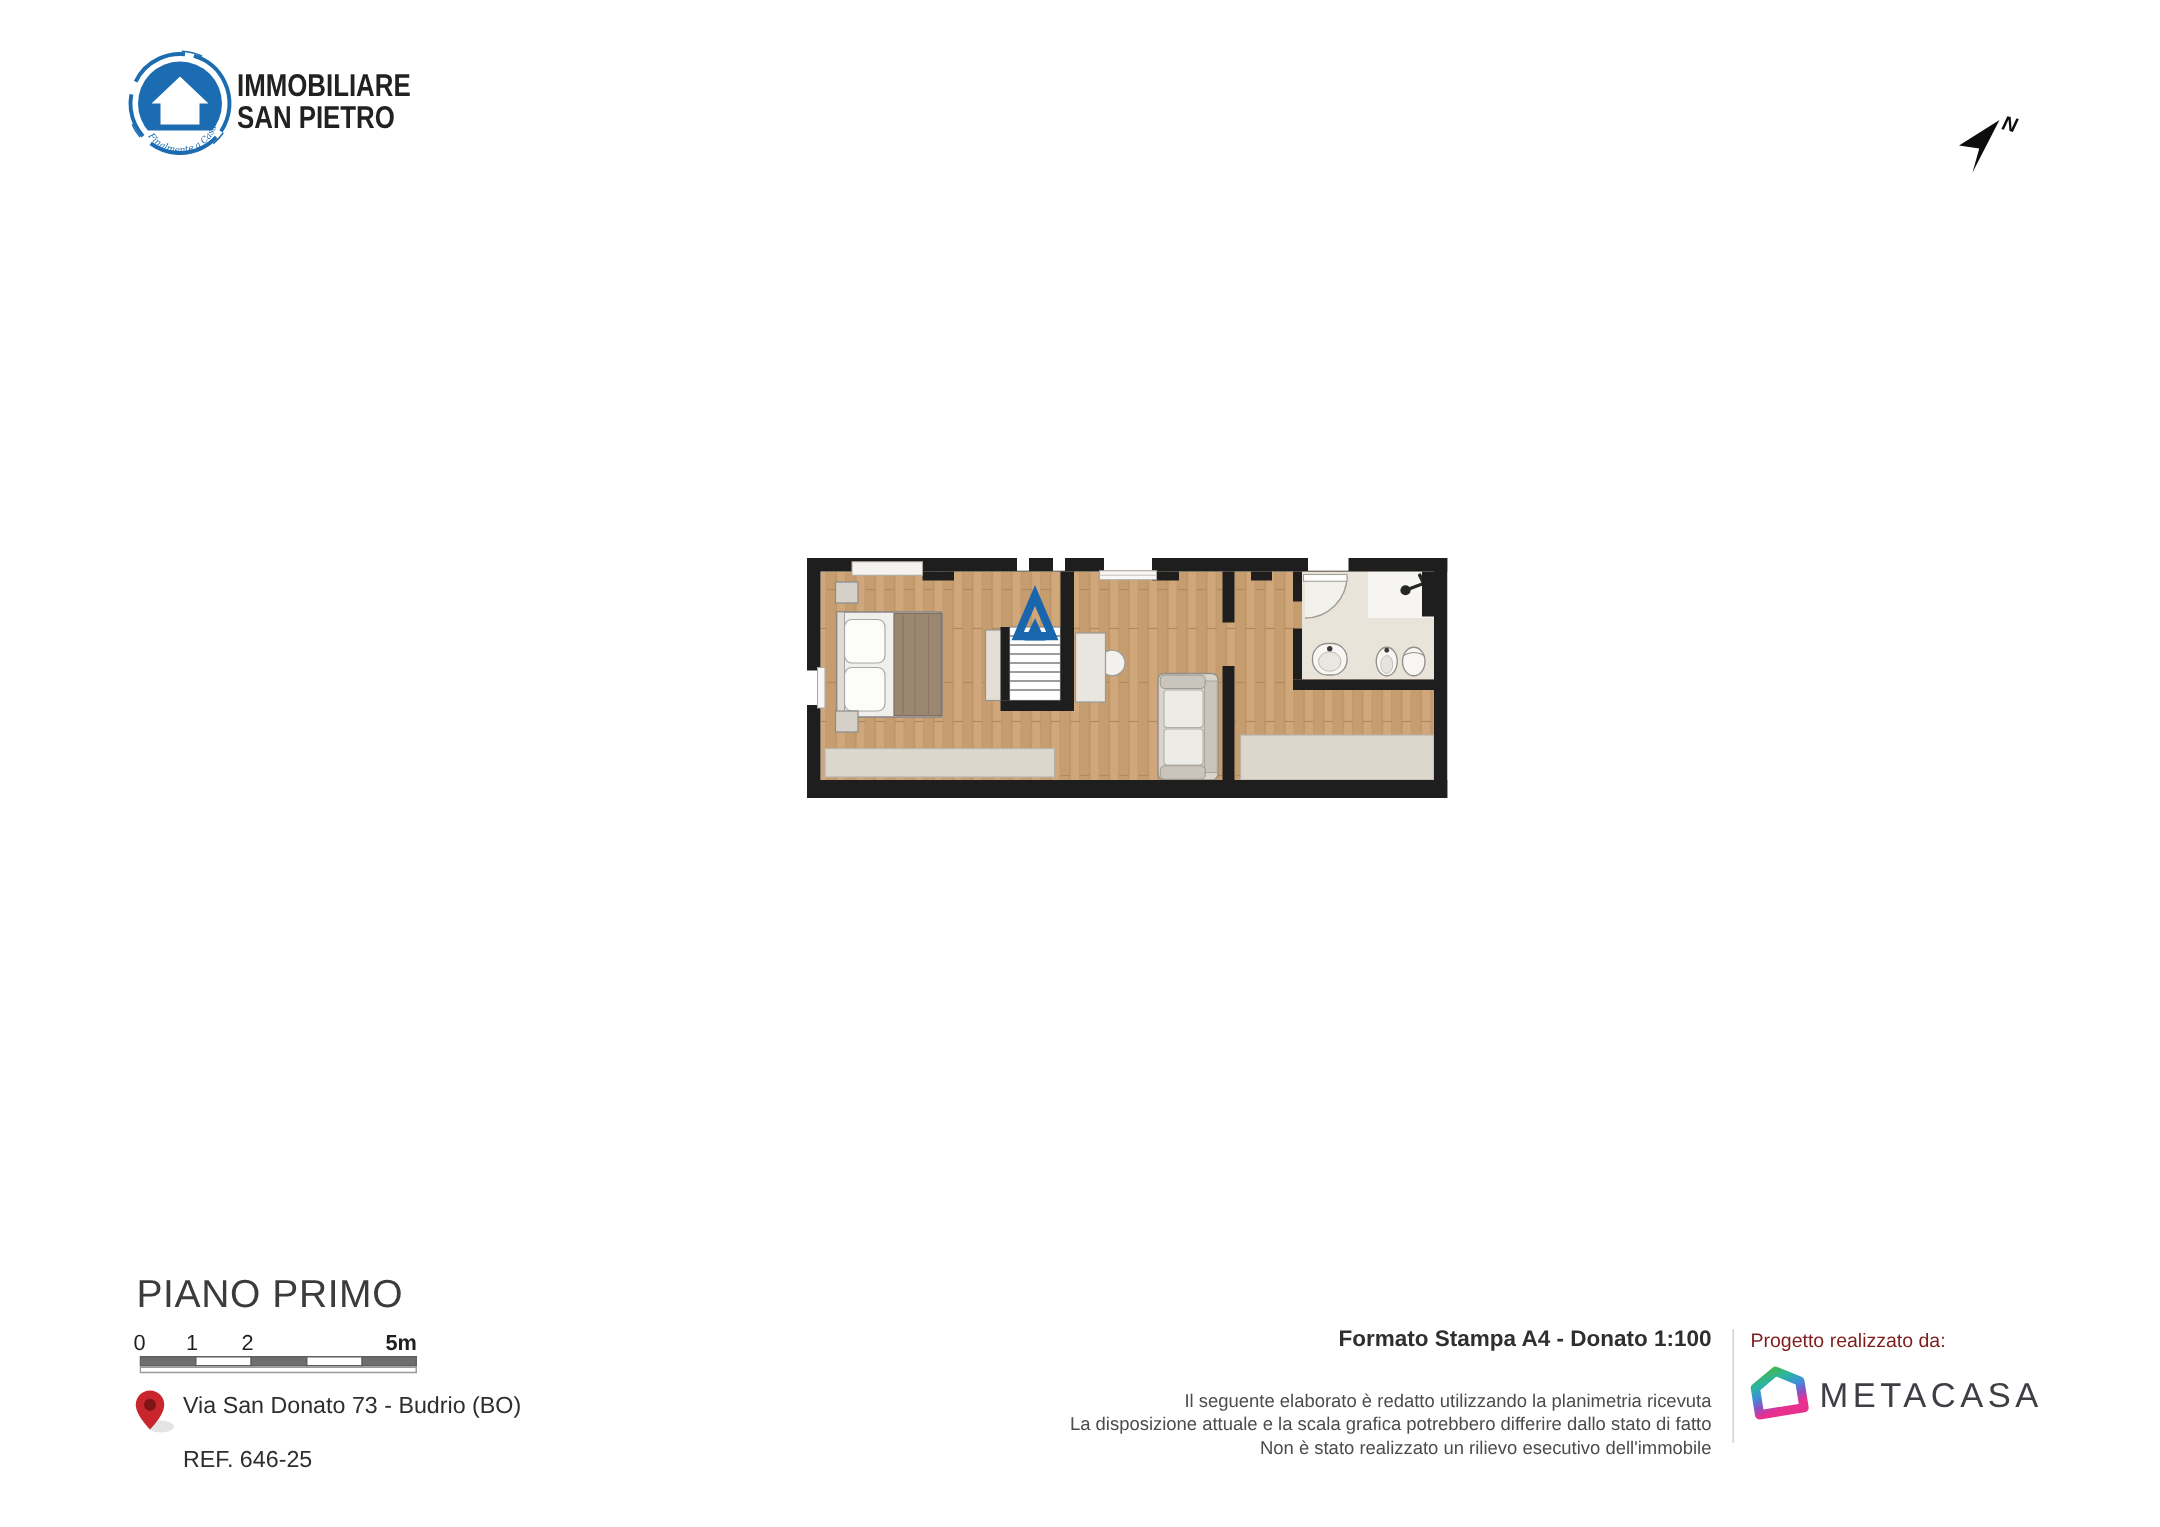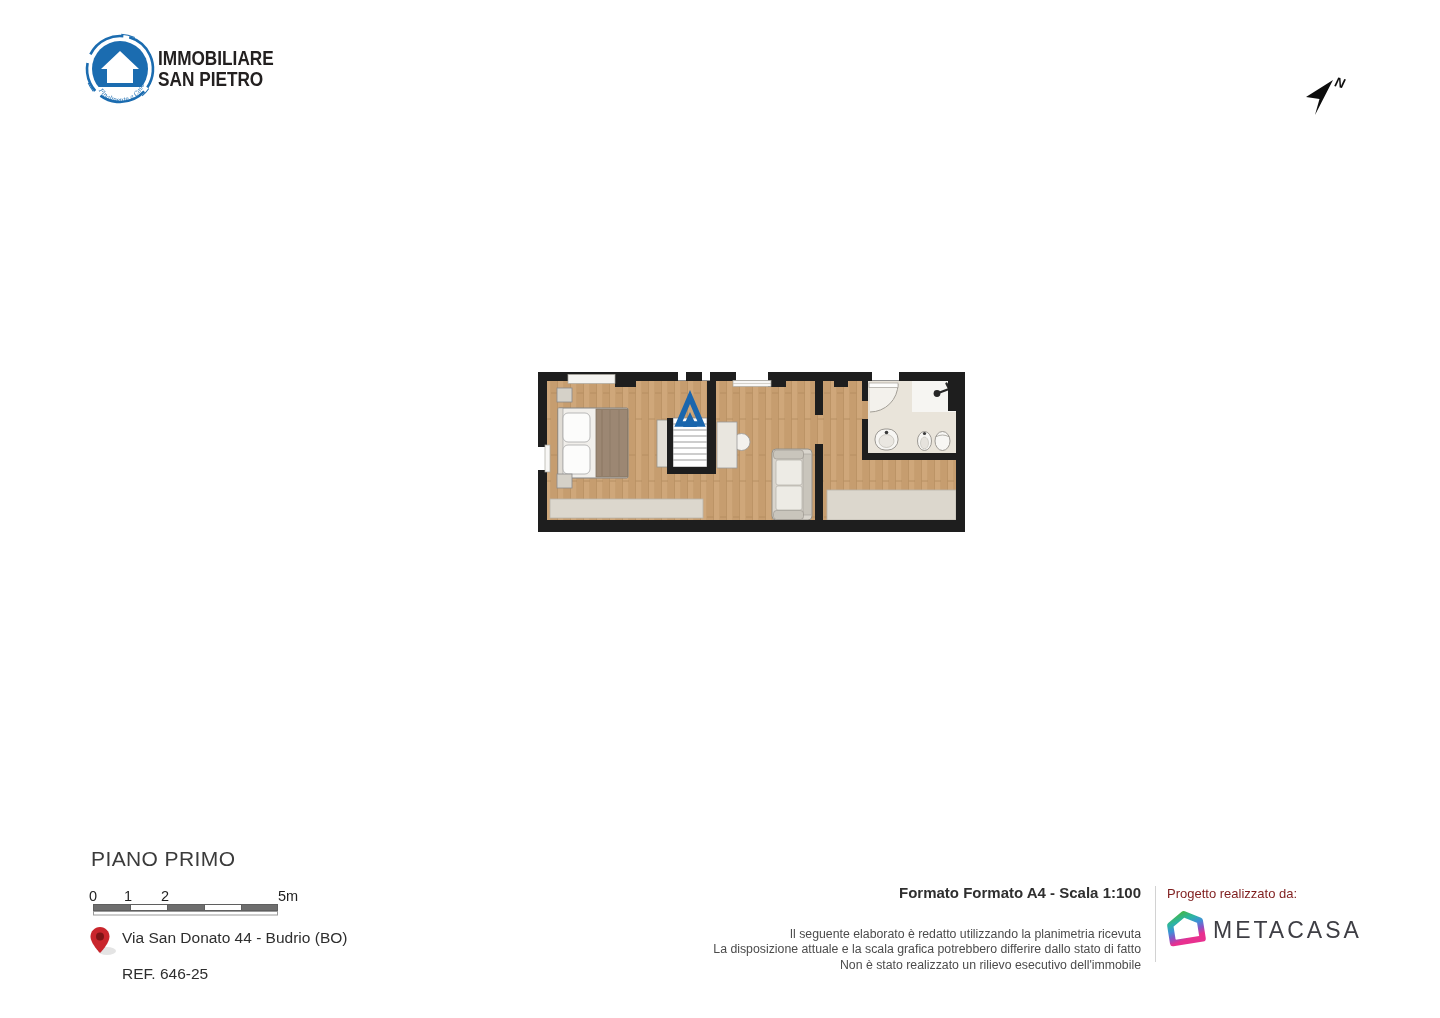--- a/index.html
+++ b/index.html
@@ -10,23 +10,23 @@
   .logo-badge{position:absolute;left:83px;top:32px;width:74px;height:76px;}
   .logo-text{position:absolute;left:158px;top:48px;color:#232020;font-weight:700;
              font-size:21px;line-height:20.5px;letter-spacing:0px;
              transform:scaleX(.82);transform-origin:left top;white-space:nowrap;}
   .north{position:absolute;left:1302px;top:70px;width:48px;height:52px;}
 
   
   .plan{position:absolute;left:538px;top:372px;width:427px;height:160px;}
 
   
-  .floor-title{position:absolute;left:91px;top:847px;font-size:21px;color:#3b3b3b;letter-spacing:.4px;}
+  .floor-title{position:absolute;left:91px;top:847px;font-size:26px;color:#3b3b3b;letter-spacing:.4px;}
   .scale-label{position:absolute;top:888px;font-size:14.5px;color:#1f1f1f;}
-  .sl0{left:89px;} .sl1{left:124px;} .sl2{left:161px;} .sl3{left:278px;}
+  .sl0{left:89px;} .sl1{left:124px;} .sl2{left:161px;} .sl3{left:257px;font-weight:bold;}
   .scale-bar{position:absolute;left:93px;top:904px;width:185px;height:12px;}
   .pin{position:absolute;left:89px;top:926px;width:30px;height:32px;}
   .addr{position:absolute;left:122px;font-size:15.5px;color:#2e2e2e;}
   .addr1{top:929px;} .addr2{top:949px;margin-top:16px;}
 
   
   .print-block{position:absolute;right:299px;top:884px;width:480px;text-align:right;}
   .print-title{font-size:15px;font-weight:700;color:#2f2f2f;}
   .print-disclaimer{margin-top:26px;font-size:12.3px;line-height:15.4px;color:#4c4c4c;}
   .v-divider{position:absolute;left:1155px;top:886px;width:1px;height:76px;background:#d2d2d2;}
@@ -197,25 +197,25 @@
     <rect x="111.5" y="0.5" width="37" height="6" fill="#ffffff" stroke="#5f5f5f"></rect>
     <rect x="148.5" y="0.5" width="36" height="6" fill="#6e6e6e" stroke="#5f5f5f"></rect>
     <rect x="0.5" y="7.5" width="184" height="3.5" fill="#ffffff" stroke="#9a9a9a"></rect>
   </svg>
 
   <svg class="pin" viewBox="0 0 30 32">
     <ellipse cx="18" cy="25" rx="9" ry="4" fill="#dddddd" opacity="0.8"></ellipse>
     <path d="M11,1 C5.5,1 1.5,5.5 1.5,10.5 C1.5,17.5 11,27 11,27 C11,27 20.5,17.5 20.5,10.5 C20.5,5.5 16.5,1 11,1 Z" fill="#c9252c"></path>
     <circle cx="11" cy="10.5" r="4" fill="#7e1416"></circle>
   </svg>
-  <div class="addr addr1">Via San Donato 44 - Budrio (BO)</div>
+  <div class="addr addr1">Via San Donato 73 - Budrio (BO)</div>
   <div class="addr addr2">REF. 646-25</div>
 
   <div class="print-block">
-    <div class="print-title">Formato Formato A4 - Scala 1:100</div>
+    <div class="print-title">Formato Stampa A4 - Donato 1:100</div>
     <div class="print-disclaimer">
       <div>Il seguente elaborato è redatto utilizzando la planimetria ricevuta</div>
       <div>La disposizione attuale e la scala grafica potrebbero differire dallo stato di fatto</div>
       <div>Non è stato realizzato un rilievo esecutivo dell'immobile</div>
     </div>
   </div>
 
   <div class="v-divider"></div>
 
   <div class="credit-label">Progetto realizzato da:</div>

